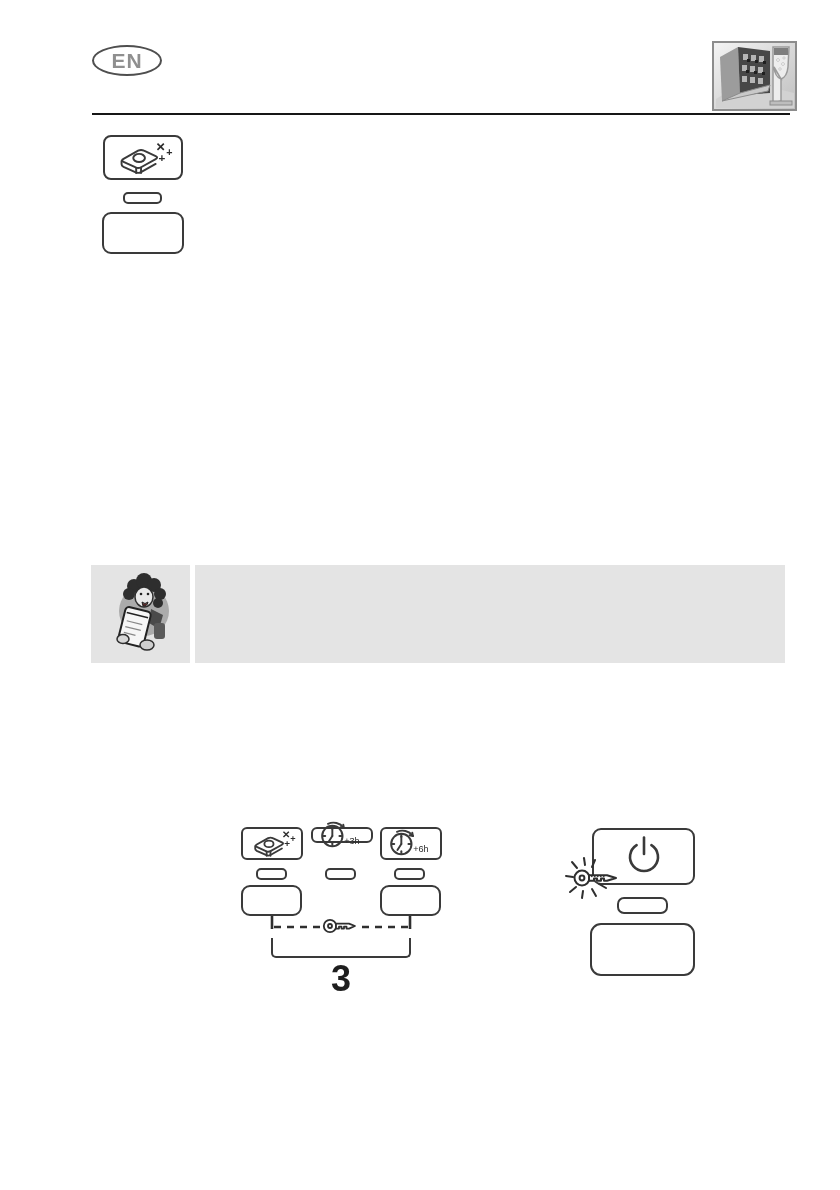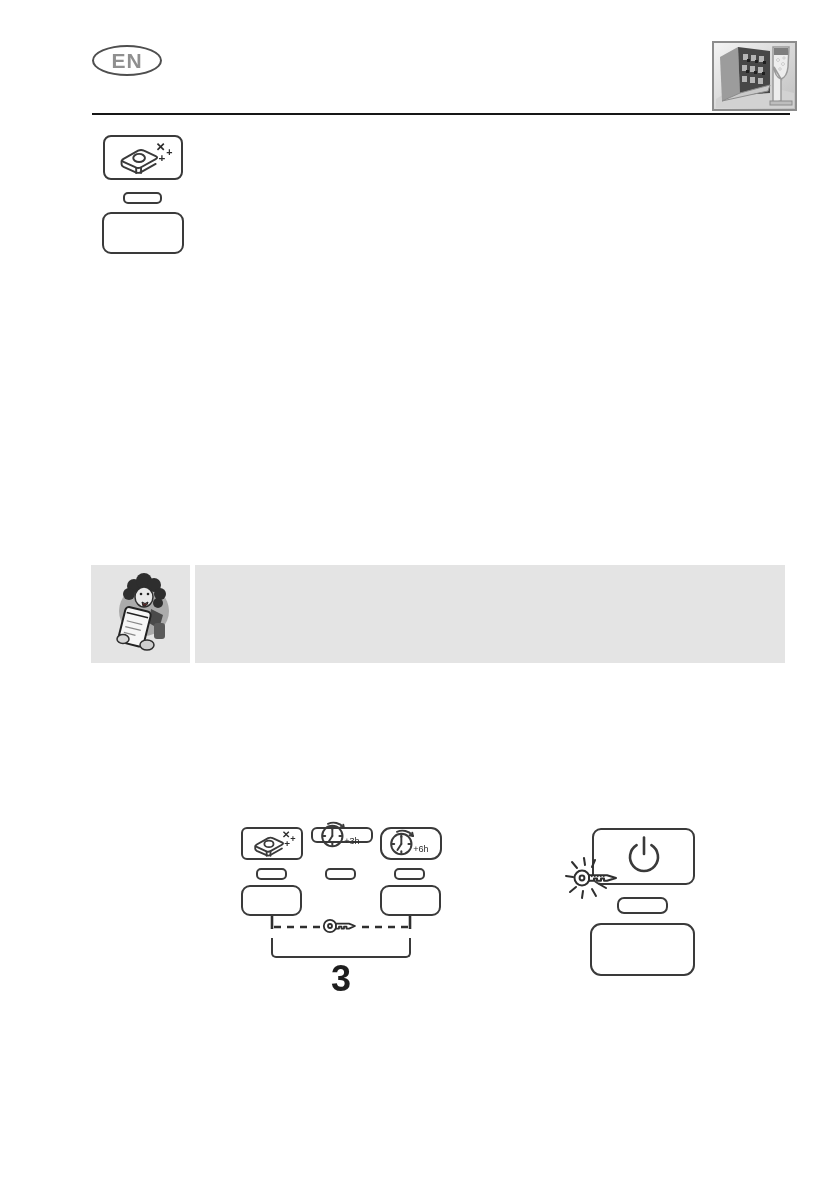--- a/index.html
+++ b/index.html
@@ -40,21 +40,21 @@
 
   
   .note-icon-cell { left:91px;  top:565px; width:99px;  height:98px; background:#e4e4e4;
                     display:flex; align-items:center; justify-content:center; }
   .note-text-cell { left:195px; top:565px; width:590px; height:98px; background:#e4e4e4;
                     padding:10px 14px; font-size:13px; color:#333; }
 
   
   .ib-1 { left:241px; top:827px; width:62px; height:33px; border-radius:6px; }
   .ib-2 { left:311px; top:827px; width:62px; height:16px; border-radius:6px; }
-  .ib-3 { left:380px; top:827px; width:62px; height:33px; border-radius:11px; }
+  .ib-3 { left:380px; top:827px; width:62px; height:33px; border-radius:6px; }
   .led-a { left:256px; top:868px; width:31px; height:12px; }
   .led-b { left:325px; top:868px; width:31px; height:12px; }
   .led-c { left:394px; top:868px; width:31px; height:12px; }
   .btn-a { left:241px; top:885px; width:61px; height:31px; }
   .btn-b { left:380px; top:885px; width:61px; height:31px; }
   .connector { left:266px; top:913px; width:150px; height:26px; }
   .bracket {
     left:271px; top:938px; width:140px; height:20px;
     border-left:2px solid #3a3a3a; border-right:2px solid #3a3a3a;
     border-bottom:2px solid #3a3a3a; border-radius:0 0 5px 5px;

